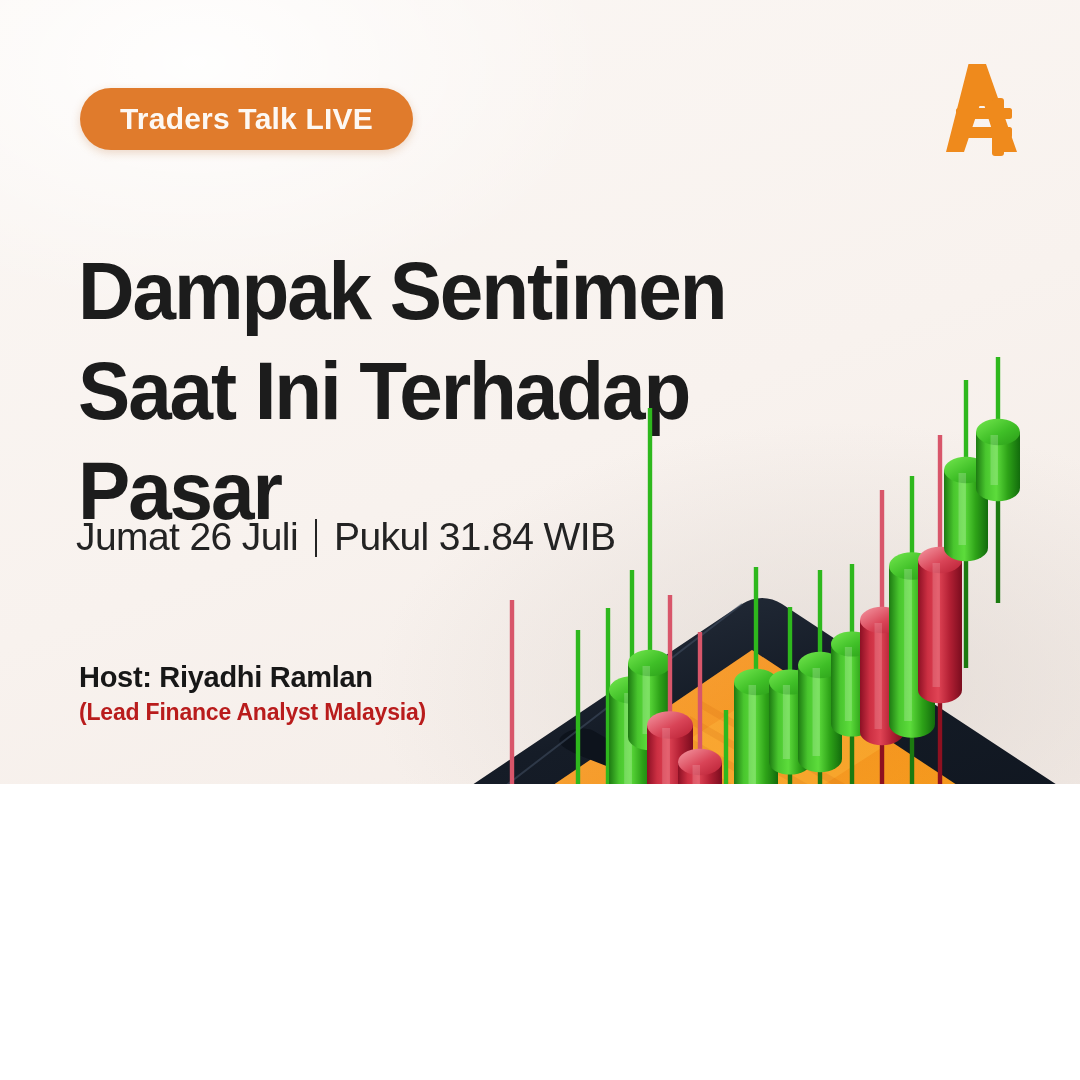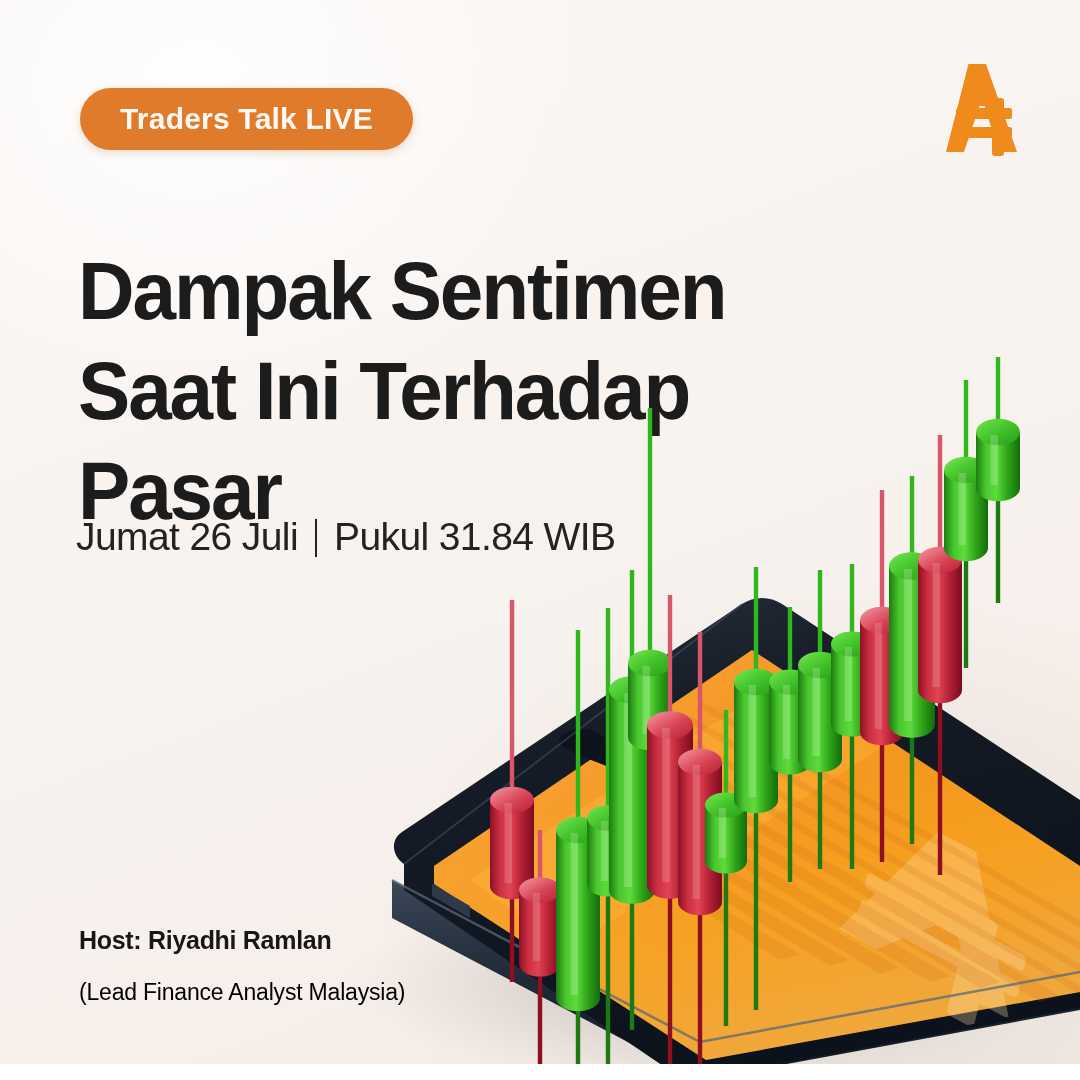--- a/index.html
+++ b/index.html
@@ -4,21 +4,21 @@
 <title>Traders Talk LIVE</title>
 <style>
   html, body {
     margin: 0;
     padding: 0;
     background: #ffffff;
   }
   #poster {
     position: relative;
     width: 1080px;
-    height: 1064px;
+    height: 784px;
     overflow: hidden;
     background: #faf5f2;
     font-family: "Liberation Sans", "DejaVu Sans", sans-serif;
     -webkit-font-smoothing: antialiased;
   }
 
   
   .bg-wash {
     position: absolute;
     inset: 0;
@@ -100,30 +100,30 @@
   
   .credits {
     position: absolute;
     left: 79px;
     bottom: 58px;
     z-index: 40;
   }
   .credit-block + .credit-block { margin-top: 42px; }
   .credit-name {
     color: #171717;
-    font-size: 25px;
+    font-size: 29px;
     font-weight: 700;
     letter-spacing: -.3px;
     white-space: nowrap;
   }
   .credit-role {
-    margin-top: 24px;
-    color: #000000;
+    margin-top: 5px;
+    color: #b91c1c;
     font-size: 23px;
-    font-weight: 400;
+    font-weight: 700;
     letter-spacing: -.2px;
     white-space: nowrap;
   }
 
   
   .stage {
     position: absolute;
     inset: 0;
     z-index: 10;
     pointer-events: none;

